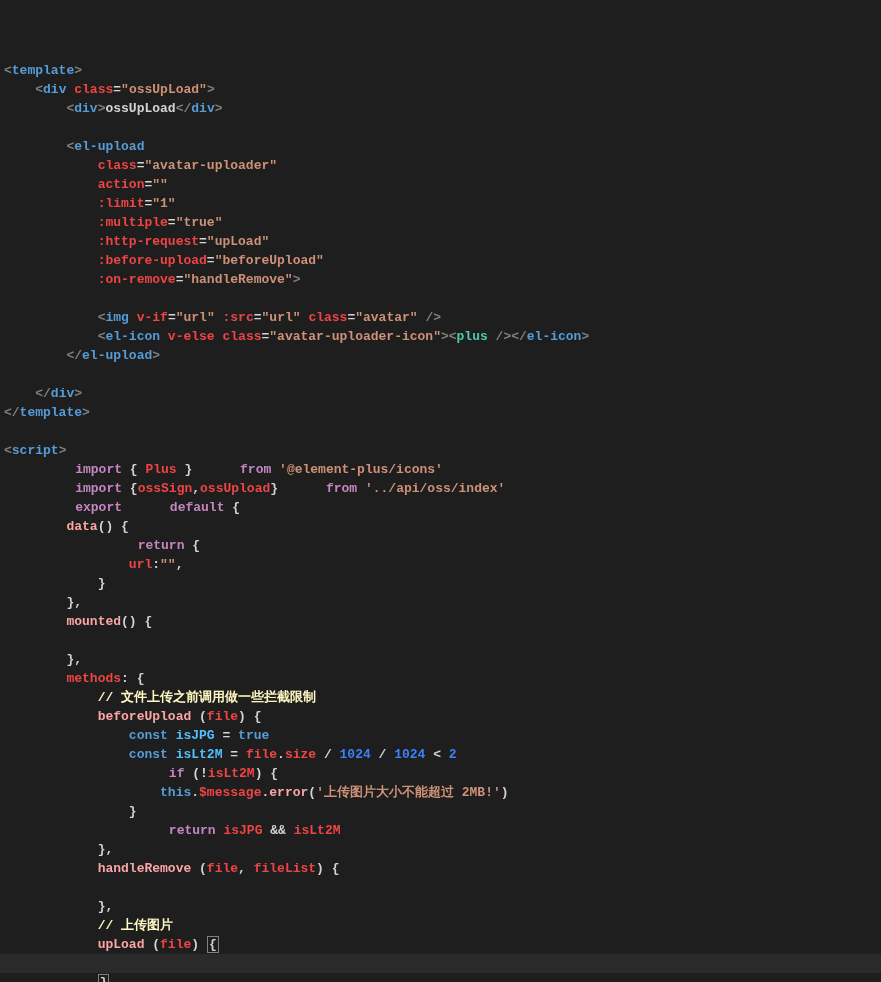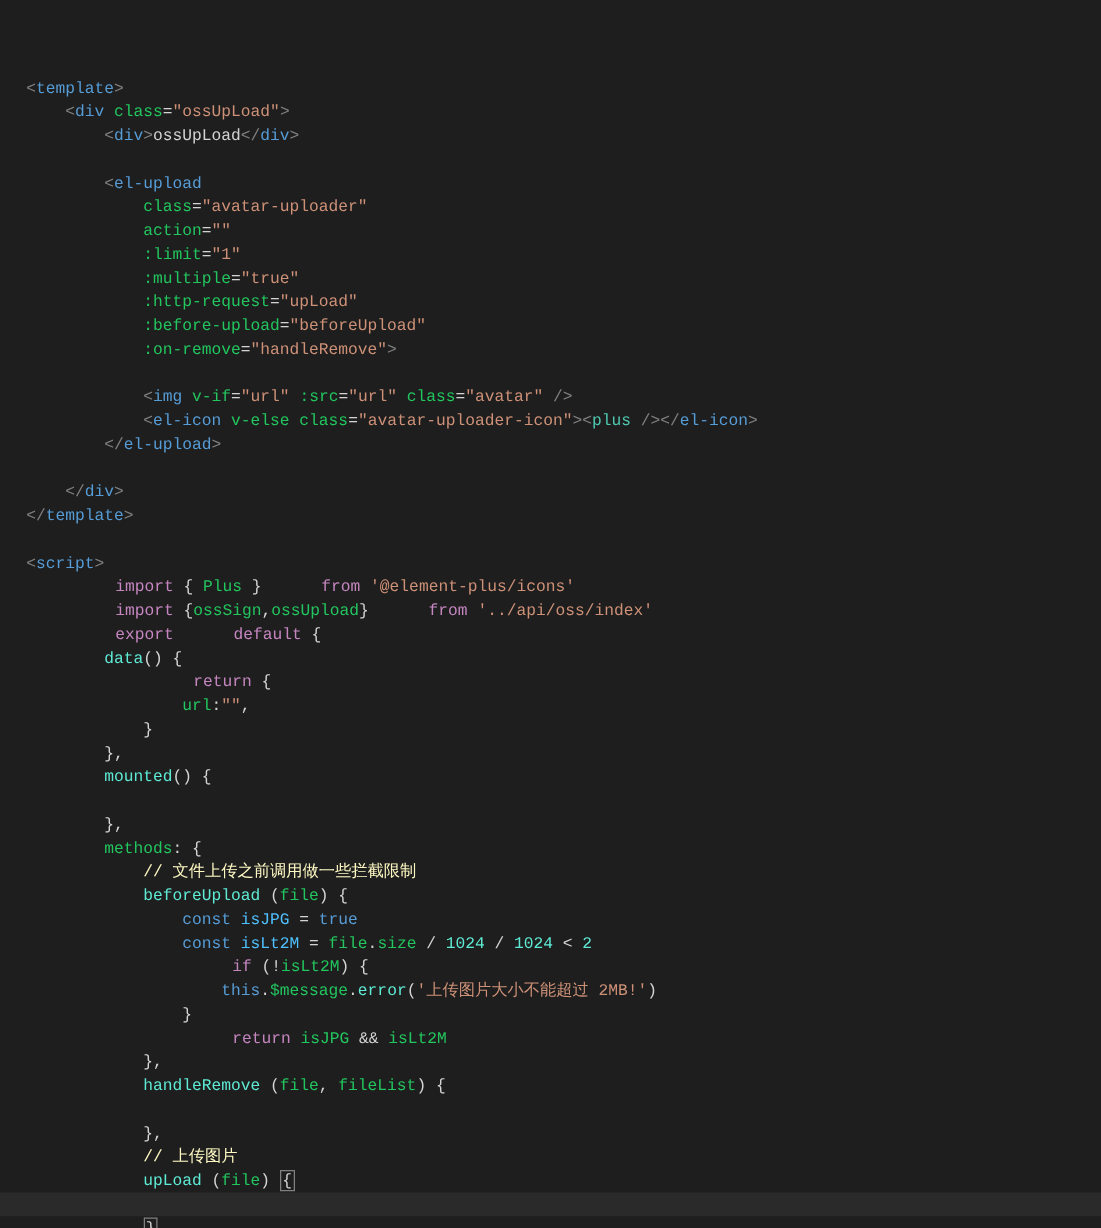--- a/index.html
+++ b/index.html
@@ -10,37 +10,38 @@
     font-size: 13px;
     line-height: 19px;
     color: #d4d4d4;
     white-space: pre;
     overflow-x: auto;
   }
   .editor {
     padding: 4px 0 4px 0;
   }
   .line {
-    padding-left: 21px;
+    padding-left: 4px;
     min-height: 19px;
+    font-weight: bold;
   }
   .cursor-line {
     background: #2a2a2a;
   }
   
   .gray   { color: #808080; }
   .blue   { color: #569cd6; }
-  .attr   { color: #22c55e; margin-top: 28px; }
-  .func   { color: #5eead4; margin-top: 34px; }
+  .attr   { color: #ef4444; margin-top: 28px; }
+  .func   { color: #fca5a5; margin-top: 34px; }
   .str    { color: #ce9178; }
   .green  { color: #4ec9b0; }
   .cmt    { color: #fef9c3; }
   .kw     { color: #c586c0; margin-left: 40px; }
   .const  { color: #4fc1ff; }
-  .num    { color: #5eead4; }
+  .num    { color: #3b82f6; }
   .txt    { color: #d4d4d4; }
   .box    { border: 1px solid #808080; padding: 0 1px; }
 </style>
 </head>
 <body>
 
 
 <div class="editor" id="editor"><div class="line"><span class="gray">&lt;</span><span class="blue">template</span><span class="gray">&gt;</span></div><div class="line">    <span class="gray">&lt;</span><span class="blue">div</span><span class="txt"> </span><span class="attr">class</span><span class="txt">=</span><span class="str">"ossUpLoad"</span><span class="gray">&gt;</span></div><div class="line">        <span class="gray">&lt;</span><span class="blue">div</span><span class="gray">&gt;</span><span class="txt">ossUpLoad</span><span class="gray">&lt;/</span><span class="blue">div</span><span class="gray">&gt;</span></div><div class="line"></div><div class="line">        <span class="gray">&lt;</span><span class="blue">el-upload</span></div><div class="line">            <span class="attr">class</span><span class="txt">=</span><span class="str">"avatar-uploader"</span></div><div class="line">            <span class="attr">action</span><span class="txt">=</span><span class="str">""</span></div><div class="line">            <span class="attr">:limit</span><span class="txt">=</span><span class="str">"1"</span></div><div class="line">            <span class="attr">:multiple</span><span class="txt">=</span><span class="str">"true"</span></div><div class="line">            <span class="attr">:http-request</span><span class="txt">=</span><span class="str">"upLoad"</span></div><div class="line">            <span class="attr">:before-upload</span><span class="txt">=</span><span class="str">"beforeUpload"</span></div><div class="line">            <span class="attr">:on-remove</span><span class="txt">=</span><span class="str">"handleRemove"</span><span class="gray">&gt;</span></div><div class="line"></div><div class="line">            <span class="gray">&lt;</span><span class="blue">img</span><span class="txt"> </span><span class="attr">v-if</span><span class="txt">=</span><span class="str">"url"</span><span class="txt"> </span><span class="attr">:src</span><span class="txt">=</span><span class="str">"url"</span><span class="txt"> </span><span class="attr">class</span><span class="txt">=</span><span class="str">"avatar"</span><span class="gray"> /&gt;</span></div><div class="line">            <span class="gray">&lt;</span><span class="blue">el-icon</span><span class="txt"> </span><span class="attr">v-else</span><span class="txt"> </span><span class="attr">class</span><span class="txt">=</span><span class="str">"avatar-uploader-icon"</span><span class="gray">&gt;&lt;</span><span class="green">plus</span><span class="gray"> /&gt;&lt;/</span><span class="blue">el-icon</span><span class="gray">&gt;</span></div><div class="line">        <span class="gray">&lt;/</span><span class="blue">el-upload</span><span class="gray">&gt;</span></div><div class="line"></div><div class="line">    <span class="gray">&lt;/</span><span class="blue">div</span><span class="gray">&gt;</span></div><div class="line"><span class="gray">&lt;/</span><span class="blue">template</span><span class="gray">&gt;</span></div><div class="line"></div><div class="line"><span class="gray">&lt;</span><span class="blue">script</span><span class="gray">&gt;</span></div><div class="line">    <span class="kw">import</span><span class="txt"> { </span><span class="attr">Plus</span><span class="txt"> } </span><span class="kw">from</span><span class="txt"> </span><span class="str">'@element-plus/icons'</span></div><div class="line">    <span class="kw">import</span><span class="txt"> {</span><span class="attr">ossSign</span><span class="txt">,</span><span class="attr">ossUpload</span><span class="txt">} </span><span class="kw">from</span><span class="txt"> </span><span class="str">'../api/oss/index'</span></div><div class="line">    <span class="kw">export</span><span class="txt"> </span><span class="kw">default</span><span class="txt"> {</span></div><div class="line">        <span class="func">data</span><span class="txt">() {</span></div><div class="line">            <span class="kw">return</span><span class="txt"> {</span></div><div class="line">                <span class="attr">url</span><span class="txt">:</span><span class="str">""</span><span class="txt">,</span></div><div class="line">            <span class="txt">}</span></div><div class="line">        <span class="txt">},</span></div><div class="line">        <span class="func">mounted</span><span class="txt">() {</span></div><div class="line"></div><div class="line">        <span class="txt">},</span></div><div class="line">        <span class="attr">methods</span><span class="txt">: {</span></div><div class="line">            <span class="cmt">// 文件上传之前调用做一些拦截限制</span></div><div class="line">            <span class="func">beforeUpload</span><span class="txt"> (</span><span class="attr">file</span><span class="txt">) {</span></div><div class="line">                <span class="blue">const</span><span class="txt"> </span><span class="const">isJPG</span><span class="txt"> = </span><span class="blue">true</span></div><div class="line">                <span class="blue">const</span><span class="txt"> </span><span class="const">isLt2M</span><span class="txt"> = </span><span class="attr">file</span><span class="txt">.</span><span class="attr">size</span><span class="txt"> / </span><span class="num">1024</span><span class="txt"> / </span><span class="num">1024</span><span class="txt"> &lt; </span><span class="num">2</span></div><div class="line">                <span class="kw">if</span><span class="txt"> (!</span><span class="attr">isLt2M</span><span class="txt">) {</span></div><div class="line">                    <span class="blue">this</span><span class="txt">.</span><span class="attr">$message</span><span class="txt">.</span><span class="func">error</span><span class="txt">(</span><span class="str">'上传图片大小不能超过 2MB!'</span><span class="txt">)</span></div><div class="line">                <span class="txt">}</span></div><div class="line">                <span class="kw">return</span><span class="txt"> </span><span class="attr">isJPG</span><span class="txt"> &amp;&amp; </span><span class="attr">isLt2M</span></div><div class="line">            <span class="txt">},</span></div><div class="line">            <span class="func">handleRemove</span><span class="txt"> (</span><span class="attr">file</span><span class="txt">, </span><span class="attr">fileList</span><span class="txt">) {</span></div><div class="line"></div><div class="line">            <span class="txt">},</span></div><div class="line">            <span class="cmt">// 上传图片</span></div><div class="line">            <span class="func">upLoad</span><span class="txt"> (</span><span class="attr">file</span><span class="txt">) </span><span class="txt box">{</span></div><div class="line cursor-line"></div><div class="line">            <span class="txt box">}</span></div></div>
 
 

